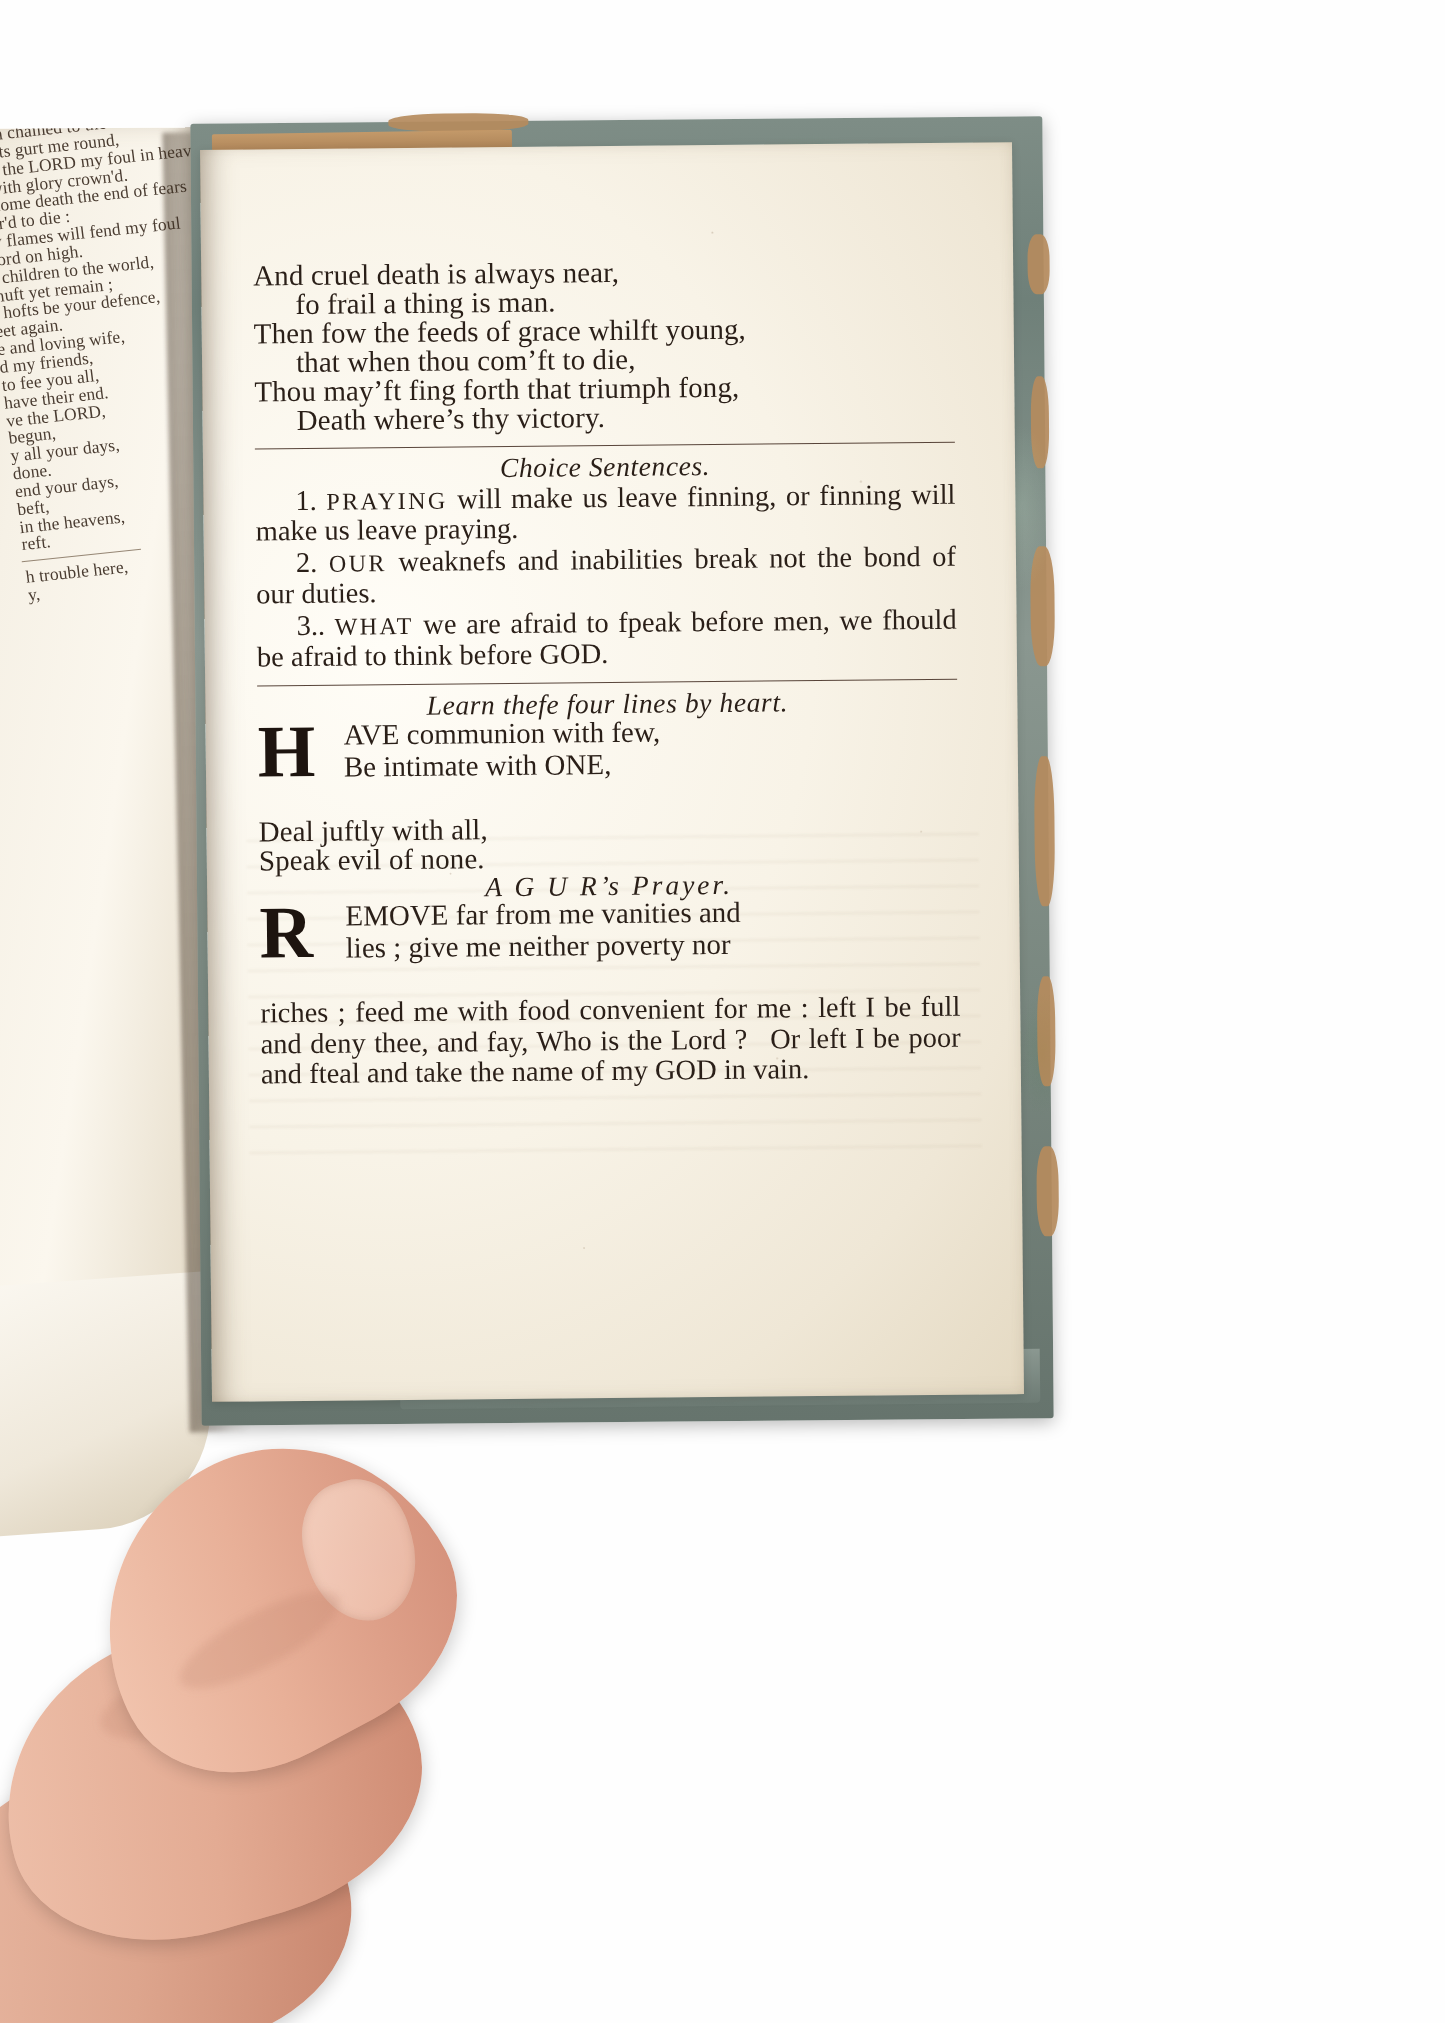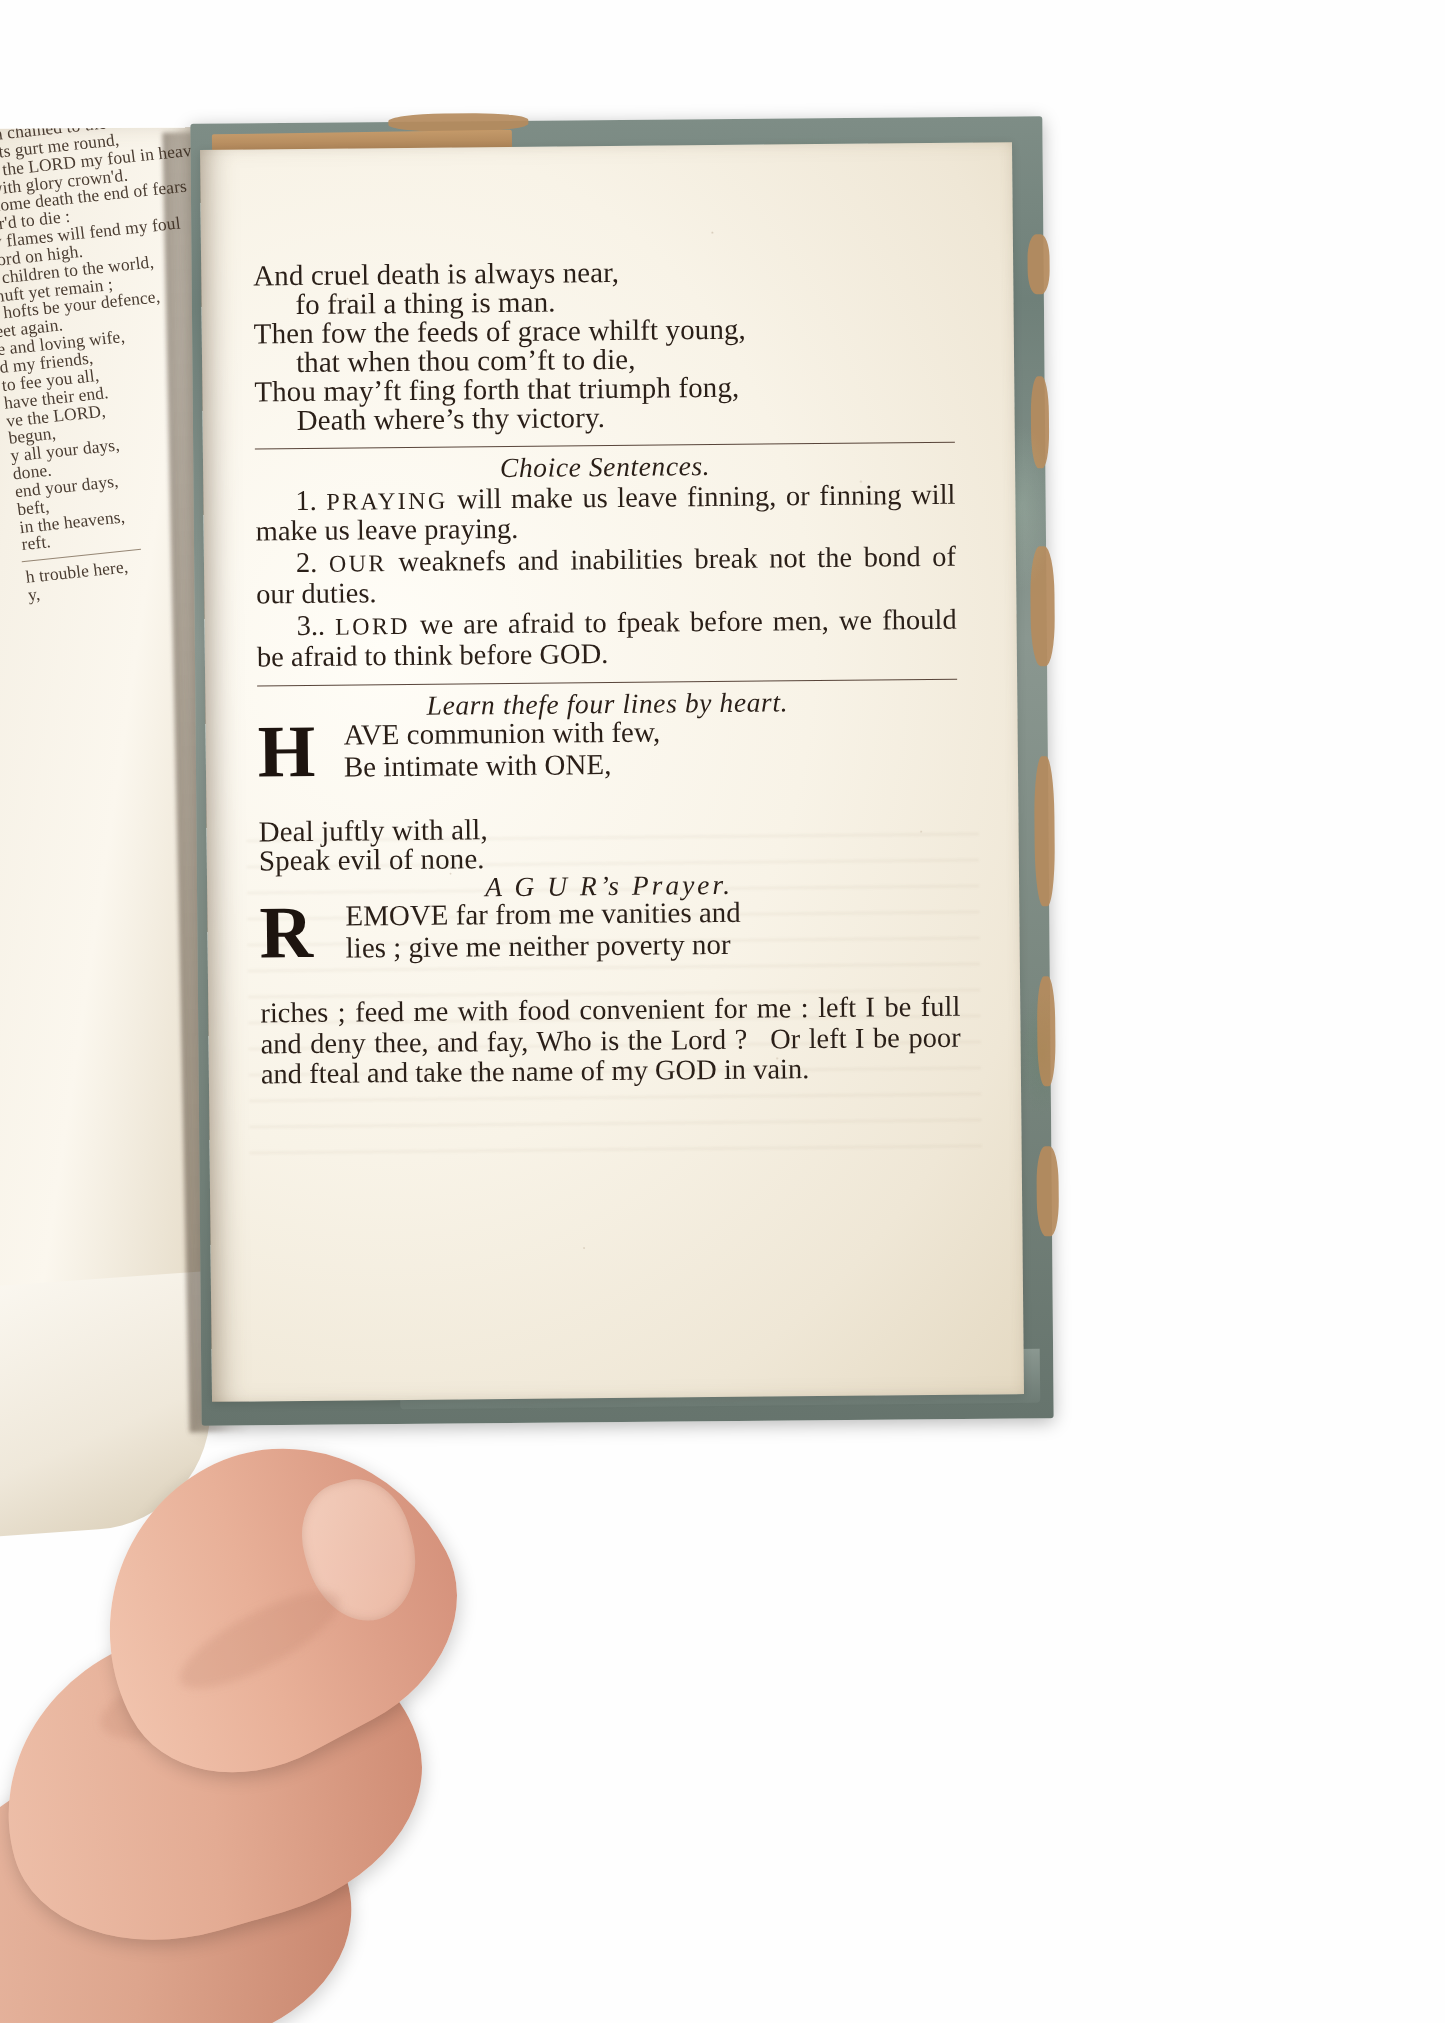--- a/index.html
+++ b/index.html
@@ -296,21 +296,21 @@
         <span>1.</span><span>&nbsp;</span><span class="sc">PRAYING</span><span> will make us leave finning,</span>
         <span>or finning will make us leave praying.</span>
       </p>
 
       <p class="para">
         <span>2.</span><span>&nbsp;</span><span class="sc">OUR</span><span> weaknefs and inabilities break</span>
         <span>not the bond of our duties.</span>
       </p>
 
       <p class="para">
-        <span>3..</span><span>&nbsp;</span><span class="sc">LORD</span><span> we are afraid to fpeak before</span>
+        <span>3..</span><span>&nbsp;</span><span class="sc">WHAT</span><span> we are afraid to fpeak before</span>
         <span>men, we fhould be afraid to think before GOD.</span>
       </p>
 
       <hr class="rule">
 
       <div class="center-italic">Learn thefe four lines by heart.</div>
 
       <div class="dropblock">
         <span class="dropcap">H</span>
         <div class="dc-line1">AVE communion with few,</div>

